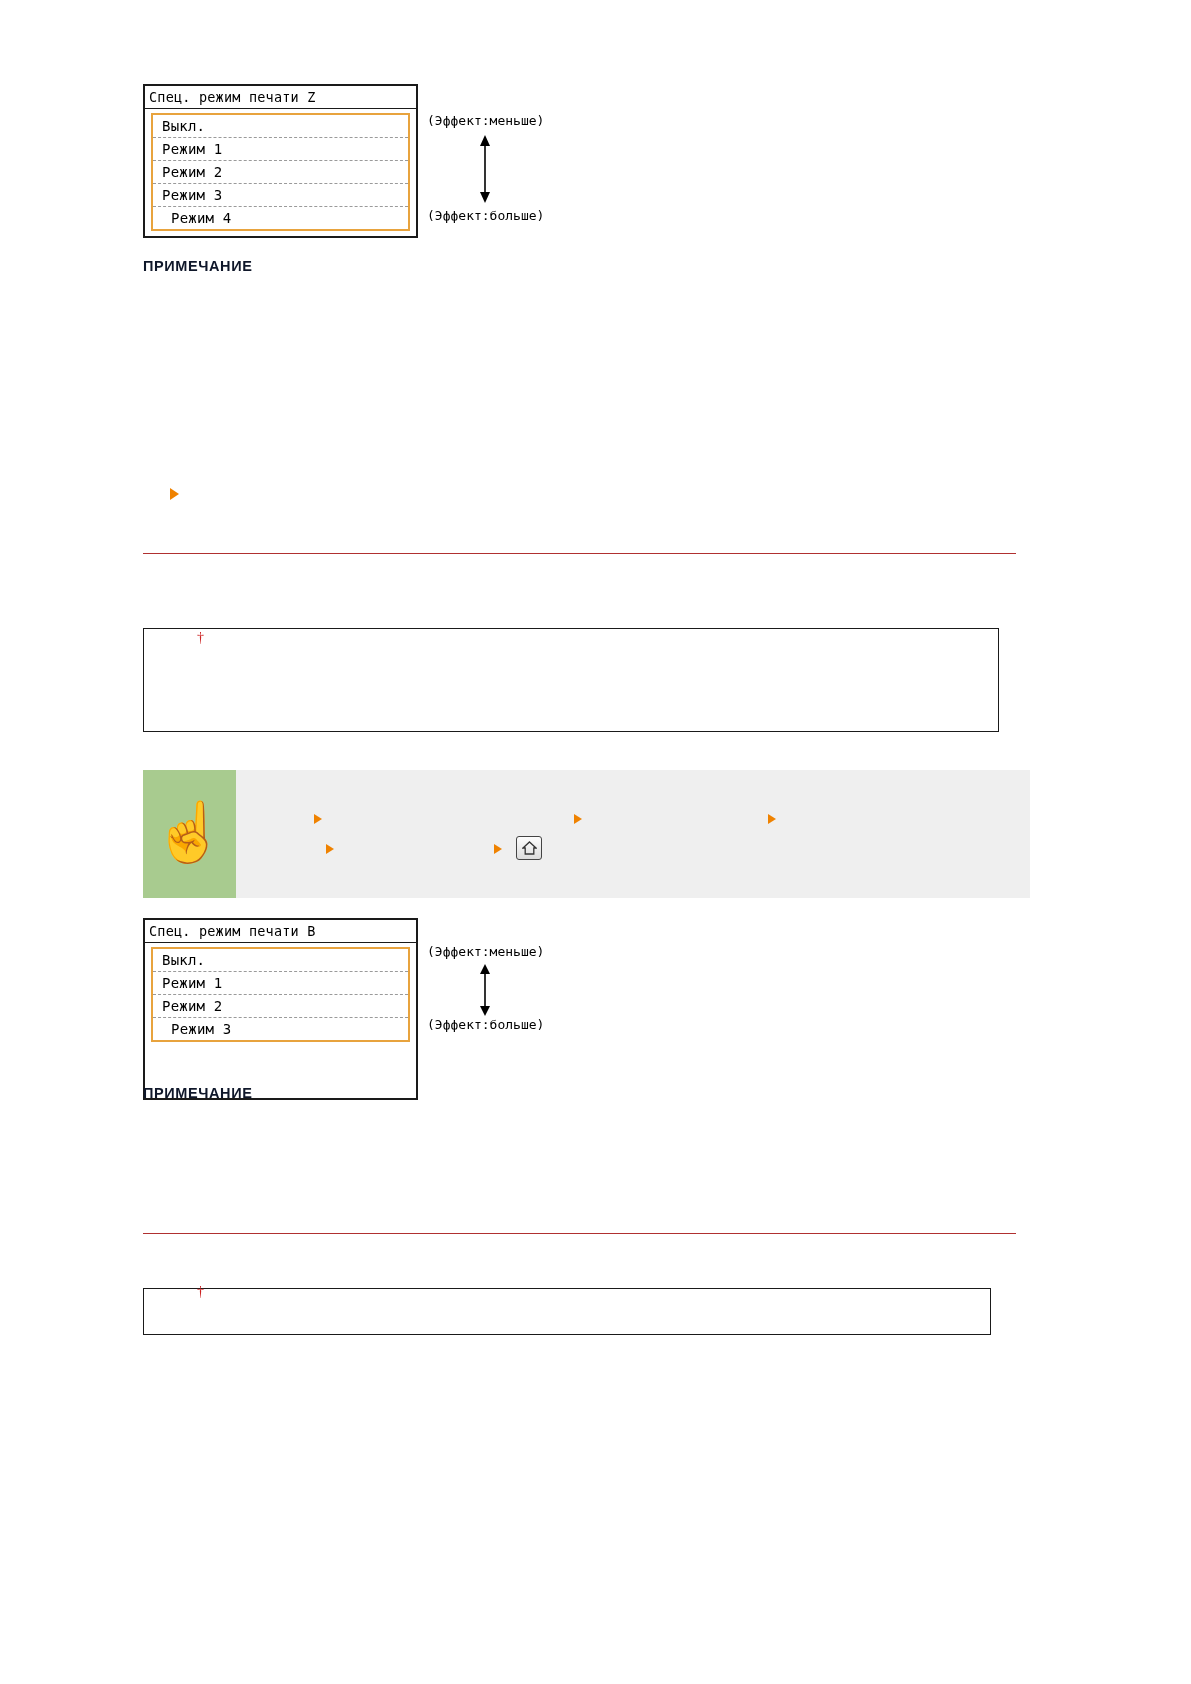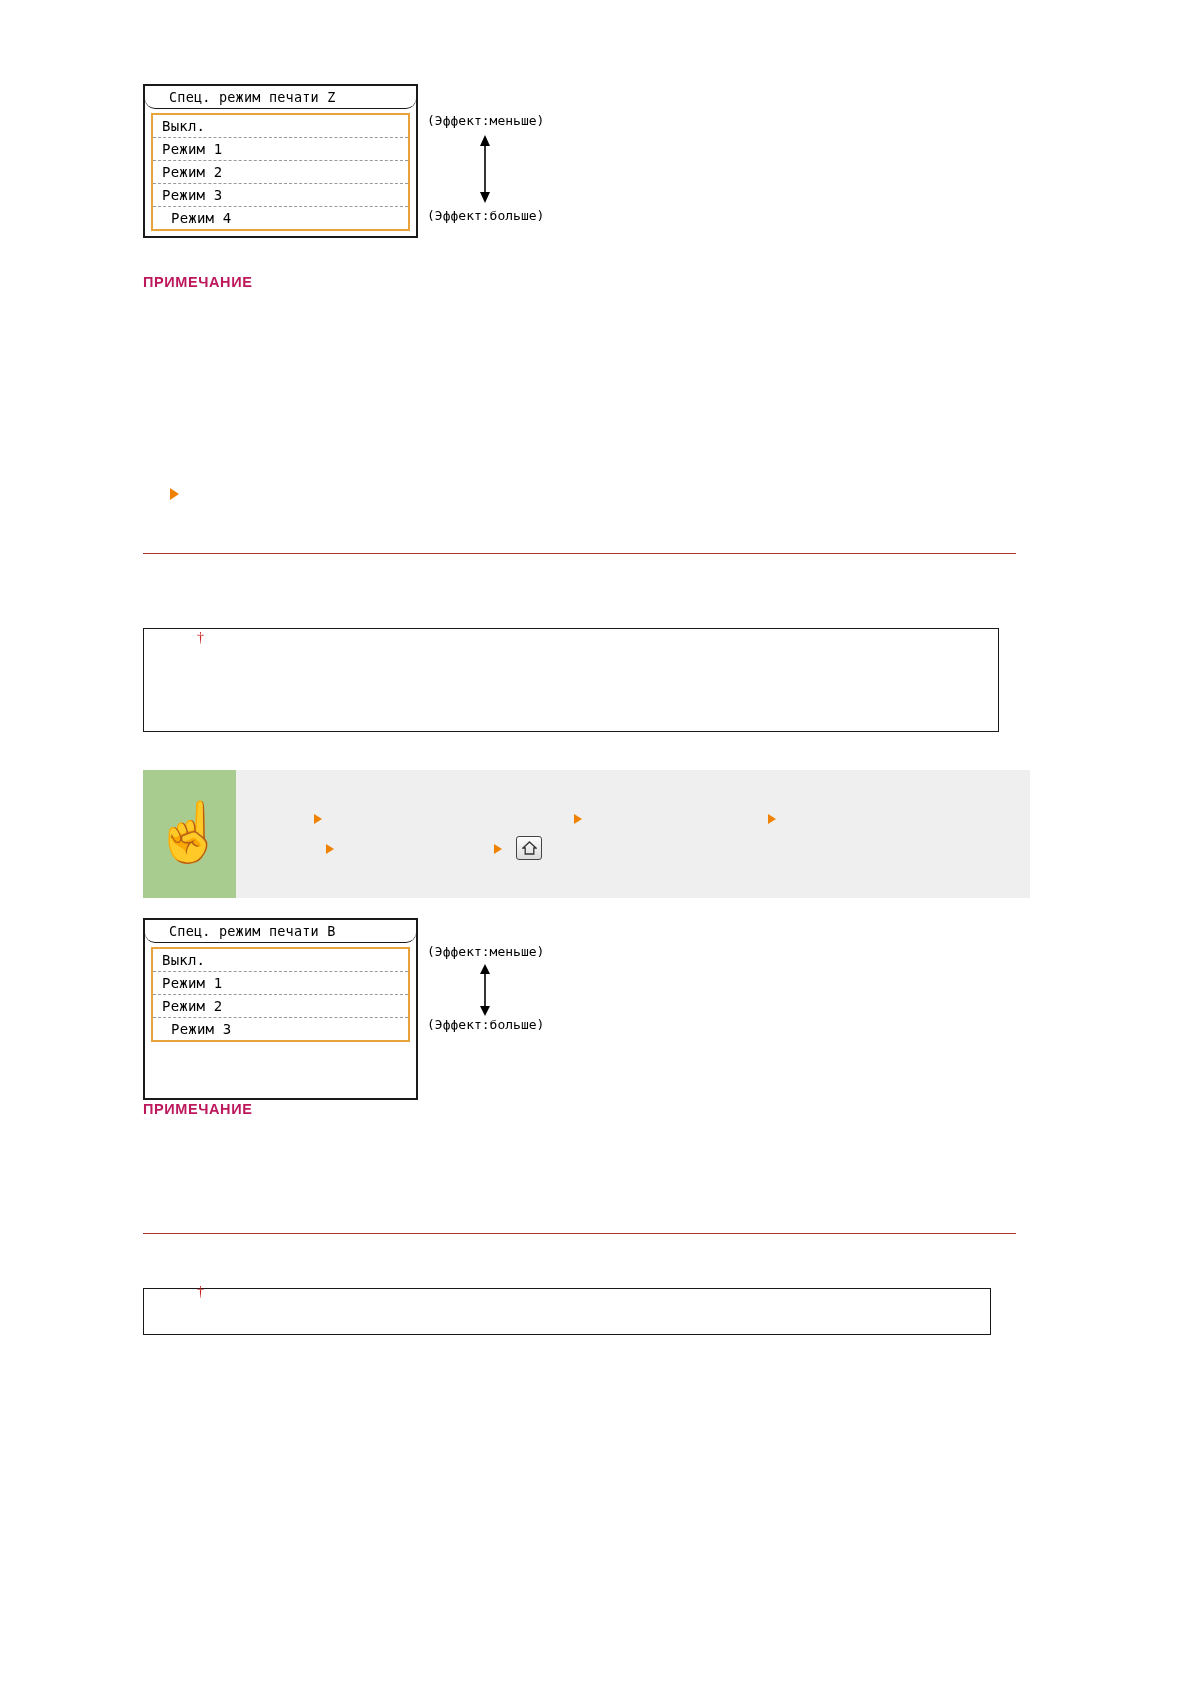--- a/index.html
+++ b/index.html
@@ -18,25 +18,24 @@
   
   .lcd {
     position: absolute;
     border: 2px solid #1a1a1a;
     background: #ffffff;
     box-sizing: border-box;
   }
   .lcd-title {
     font-family: "DejaVu Sans Mono", monospace;
     font-size: 13.5px;
-    padding: 3px 0 3px 24px;
+    padding: 3px 0 3px 4px;
     border-bottom: 1px solid #1a1a1a;
     white-space: nowrap;
     letter-spacing: 0.2px;
-    border-radius: 10px;
   }
   .lcd-list {
     padding: 4px 6px 6px 6px;
     box-sizing: border-box;
   }
   .lcd-items {
     border: 2px solid #e8a33d;
     box-sizing: border-box;
     background: #fff;
   }
@@ -64,26 +63,25 @@
   .effect-top, .effect-bottom {
     position: absolute;
     left: 0;
   }
   .arrow-wrap {
     position: absolute;
   }
   
   .note-head {
     position: absolute;
-    color: #be185d;
+    color: #0f172a;
     font-size: 14.5px;
     font-weight: bold;
     letter-spacing: 0.6px;
     white-space: nowrap;
-    margin-top: 16px;
   }
   
   .tri {
     position: absolute;
     width: 0;
     height: 0;
     border-left: 9px solid #ef8200;
     border-top: 6px solid transparent;
     border-bottom: 6px solid transparent;
   }

